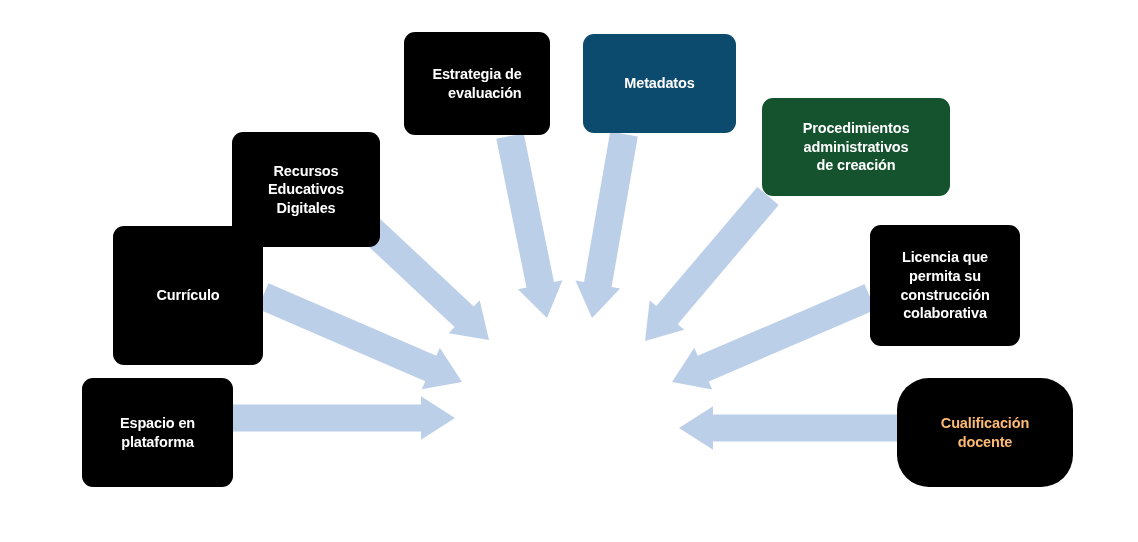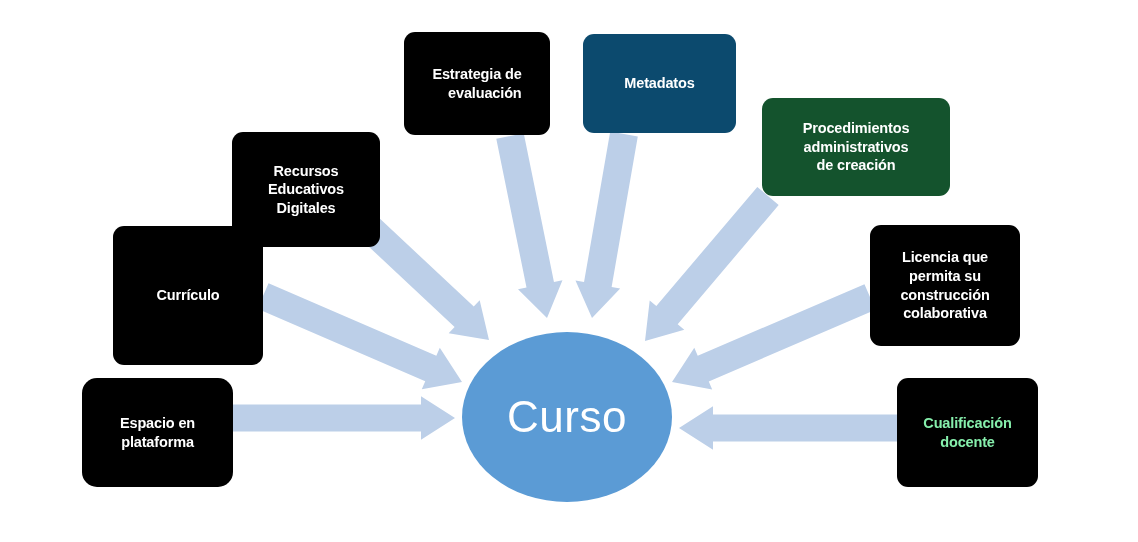--- a/index.html
+++ b/index.html
@@ -84,23 +84,20 @@
 Educativos
 Digitales</span></div>
       <div class="node-box" style="left: 762px; top: 98px; width: 188px; height: 98px; background: #14532d; color: rgb(255, 255, 255);"><span>Procedimientos
 administrativos
 de creación</span></div>
       <div class="node-box" style="left: 113px; top: 226px; width: 150px; height: 139px; background: rgb(0, 0, 0); color: rgb(255, 255, 255);"><span>Currículo</span></div>
       <div class="node-box" style="left: 870px; top: 225px; width: 150px; height: 121px; background: rgb(0, 0, 0); color: rgb(255, 255, 255);"><span>Licencia que
 permita su
 construcción
 colaborativa</span></div>
-      <div class="node-box" style="left: 82px; top: 378px; width: 151px; height: 109px; background: rgb(0, 0, 0); color: rgb(255, 255, 255); border-radius: 15px;"><span>Espacio en
+      <div class="node-box" style="left: 82px; top: 378px; width: 151px; height: 109px; background: rgb(0, 0, 0); color: rgb(255, 255, 255);"><span>Espacio en
 plataforma</span></div>
-      <div class="node-box" style="left: 897px; top: 378px; width: 141px; height: 109px; background: rgb(0, 0, 0); color: #86efac;"><span>Cualificación
+      <div class="node-box" style="left: 897px; top: 378px; width: 176px; height: 109px; background: rgb(0, 0, 0); color: #fdba74; border-radius: 32px;"><span>Cualificación
 docente</span></div>
     </div>
 
-  <div class="center-node" id="center-node" style="left: 462px; top: 332px; width: 210px; height: 170px; background: rgb(91, 155, 213);">
-    <span class="center-label">Curso</span>
-  </div>
 
 </div>
 
 </body></html>

